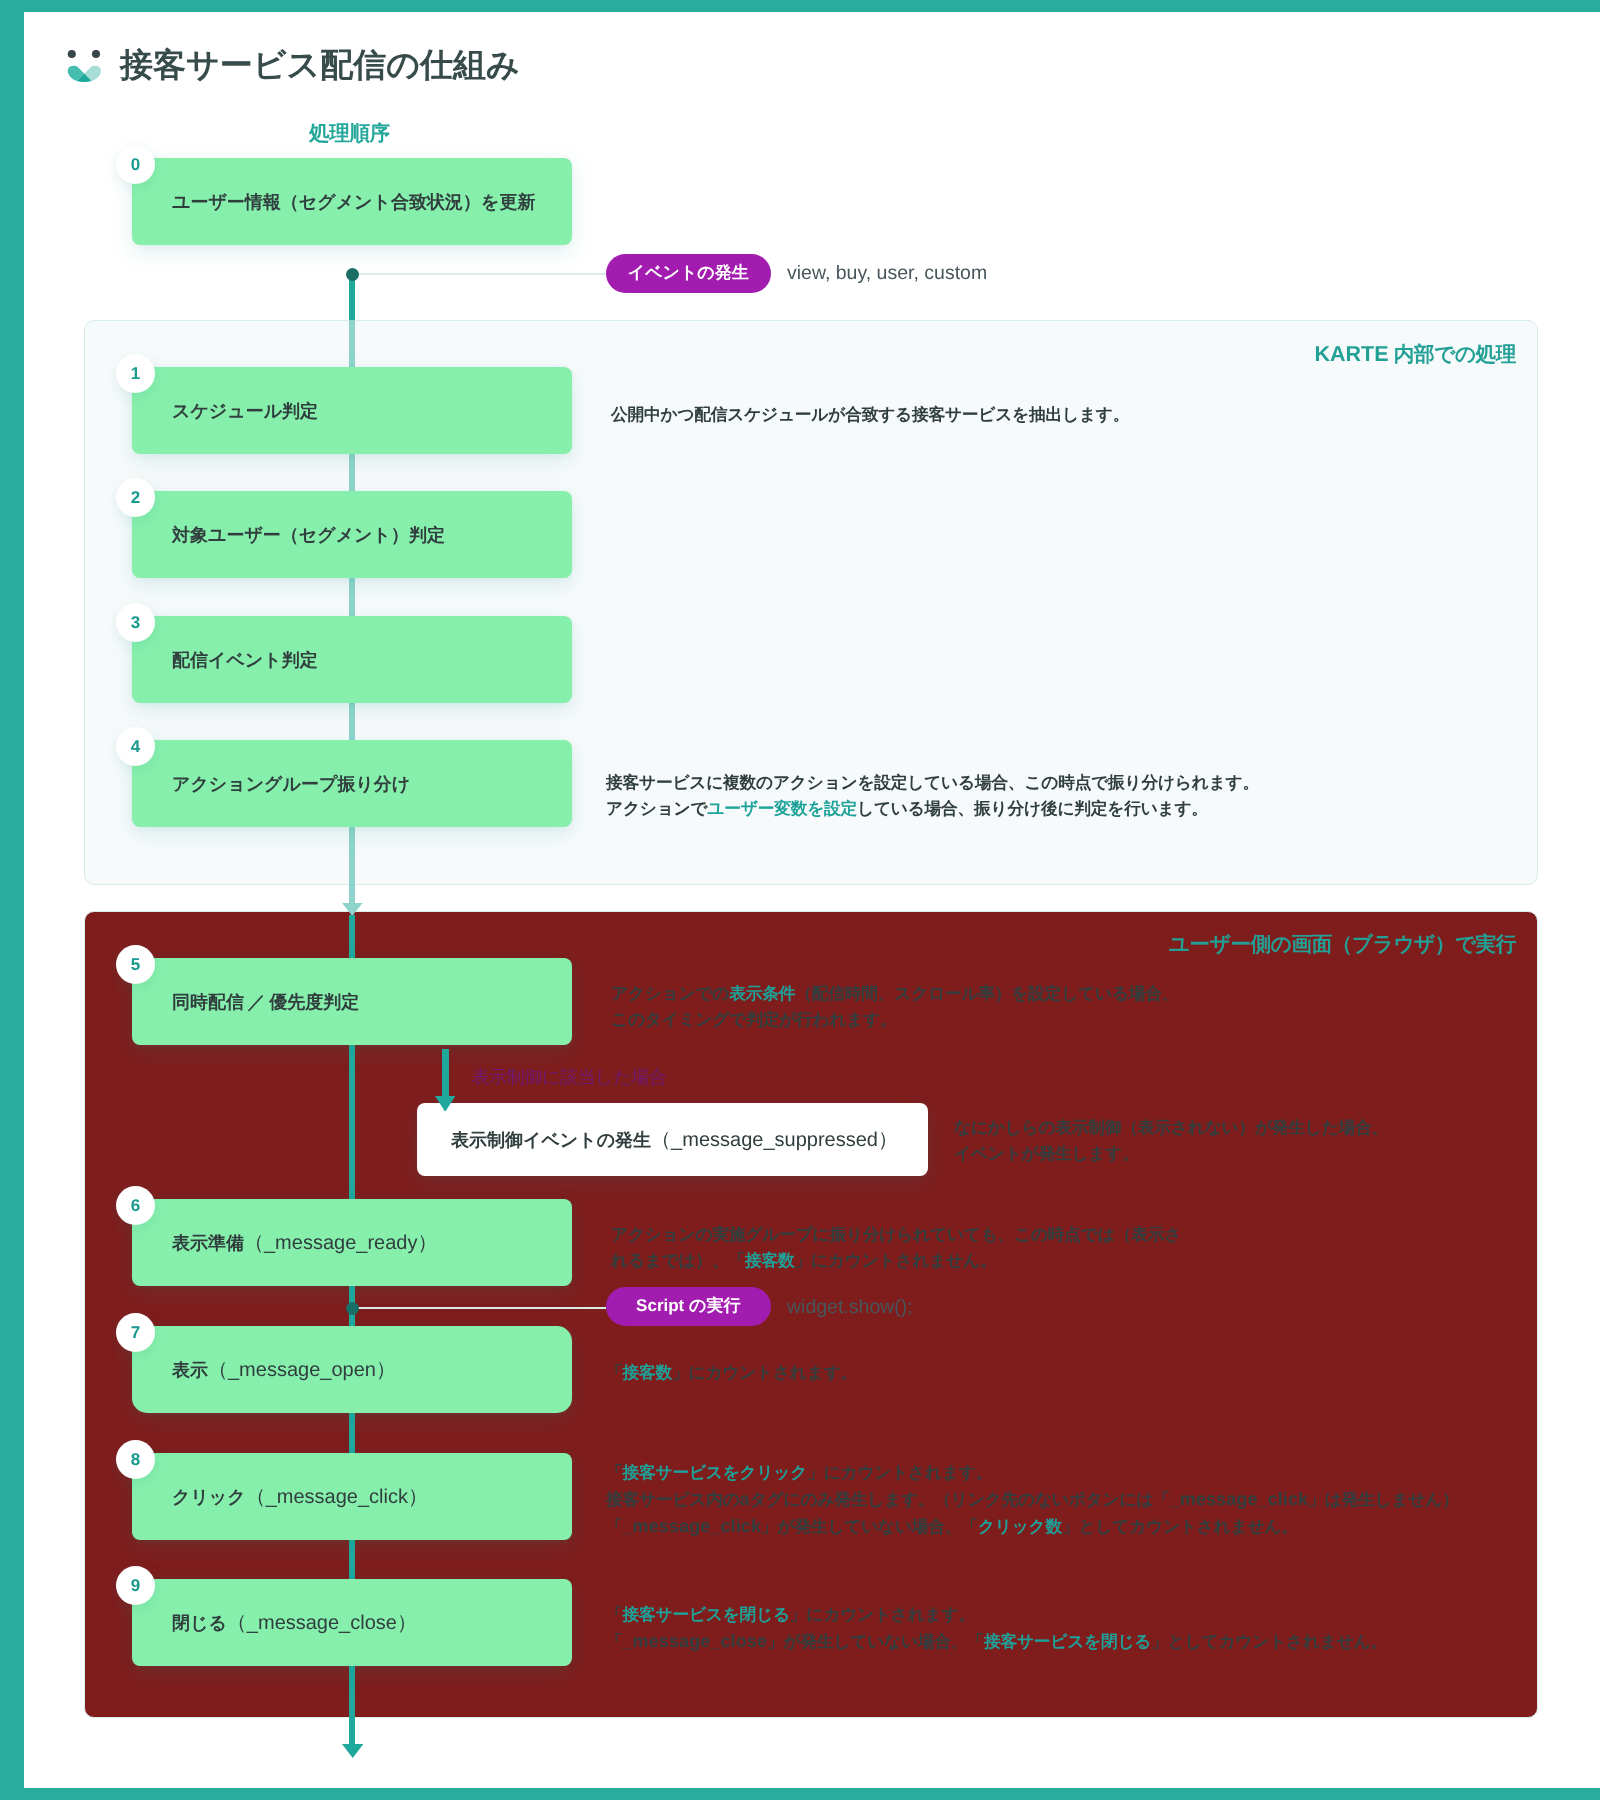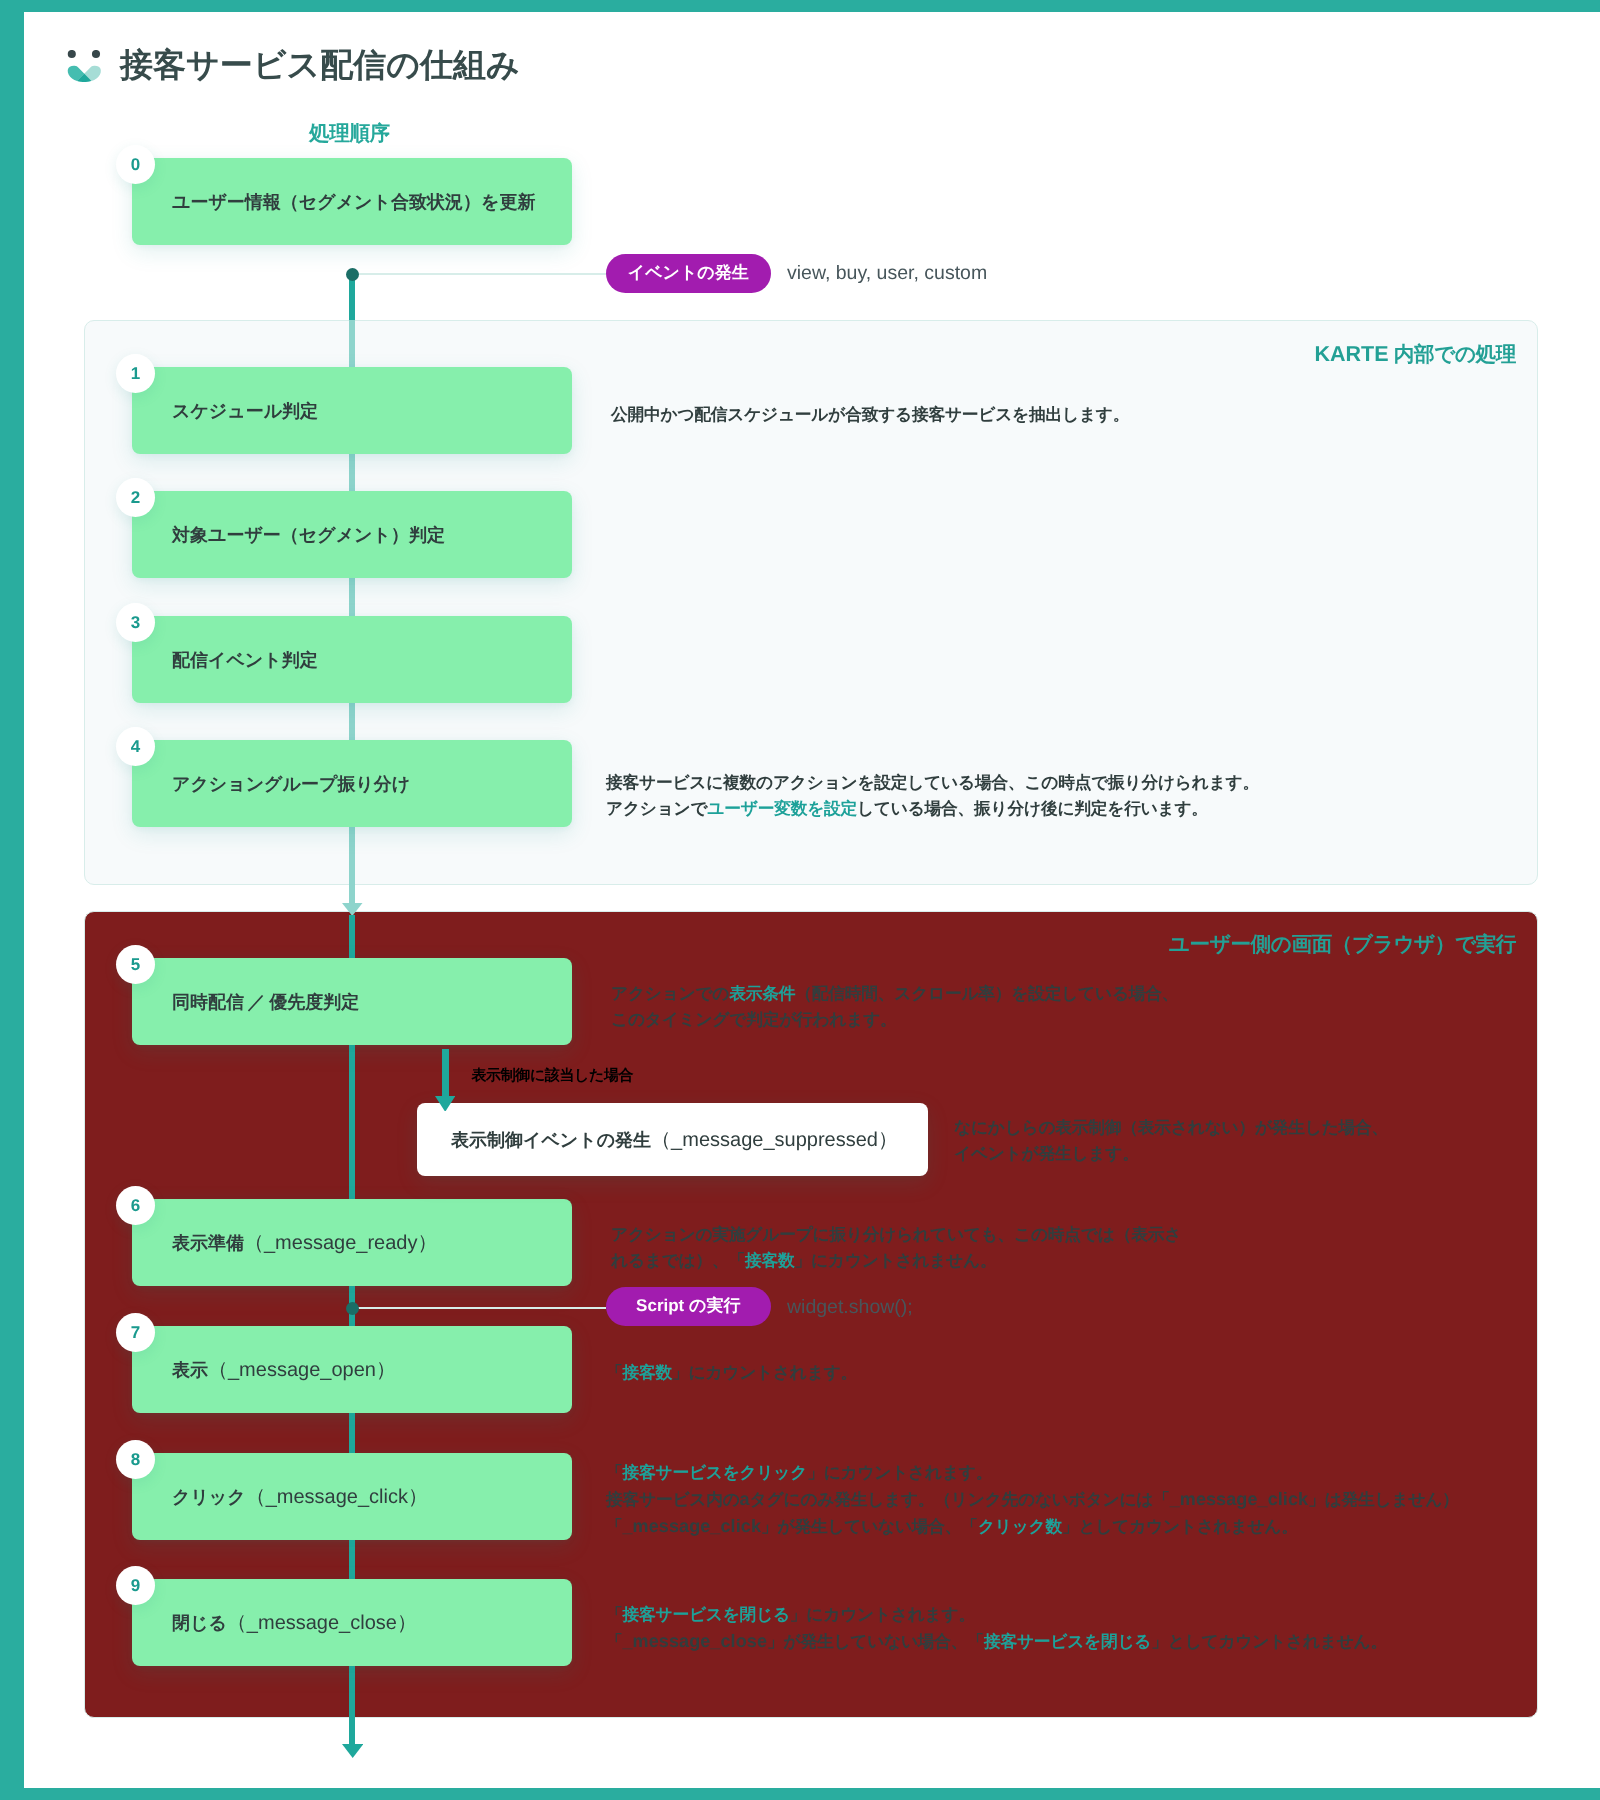--- a/index.html
+++ b/index.html
@@ -100,21 +100,21 @@
   #supbox{
     left:405px;top:1103px;width:511px;height:73px;background:#fff;border-radius:8px;
     box-shadow:0 7px 22px rgba(24,148,139,.13), 0 2px 6px rgba(24,148,139,.06);
   }
   #supbox .lbl{
     position:absolute;left:34px;top:50%;transform:translateY(-50%);
     font-size:18px;font-weight:700;color:#303E3E;white-space:nowrap;line-height:1;
   }
 
   #suplabel{
-    left:459.5px;top:1068px;font-size:15px;letter-spacing:-0.4px;font-weight:700;color:#000000;white-space:nowrap;line-height:1;
+    left:459.5px;top:1068px;font-size:18px;letter-spacing:-0.4px;font-weight:400;color:#701a75;white-space:nowrap;line-height:1;
   }
 </style>
 </head>
 <body>
 
 <div id="page">
   <div id="paper"></div>
 
   <svg class="abs" id="logo" viewBox="0 0 40 36" xmlns="http://www.w3.org/2000/svg">
     <defs>
@@ -205,21 +205,21 @@
       <span>5</span>
     </div>
 
   <div class="abs card" style="top:1199px;">
     <span class="lbl"><span>表示準備</span><span class="mono">（_message_ready）</span></span>
   </div>
   <div class="abs badge" style="top:1186px;">
       <span>6</span>
     </div>
 
-  <div class="abs card" style="top:1326px;">
+  <div class="abs card" style="top:1326px;border-radius:15px;">
     <span class="lbl"><span>表示</span><span class="mono">（_message_open）</span></span>
   </div>
   <div class="abs badge" style="top:1313px;">
       <span>7</span>
     </div>
 
   <div class="abs card" style="top:1453px;">
     <span class="lbl"><span>クリック</span><span class="mono">（_message_click）</span></span>
   </div>
   <div class="abs badge" style="top:1440px;">

